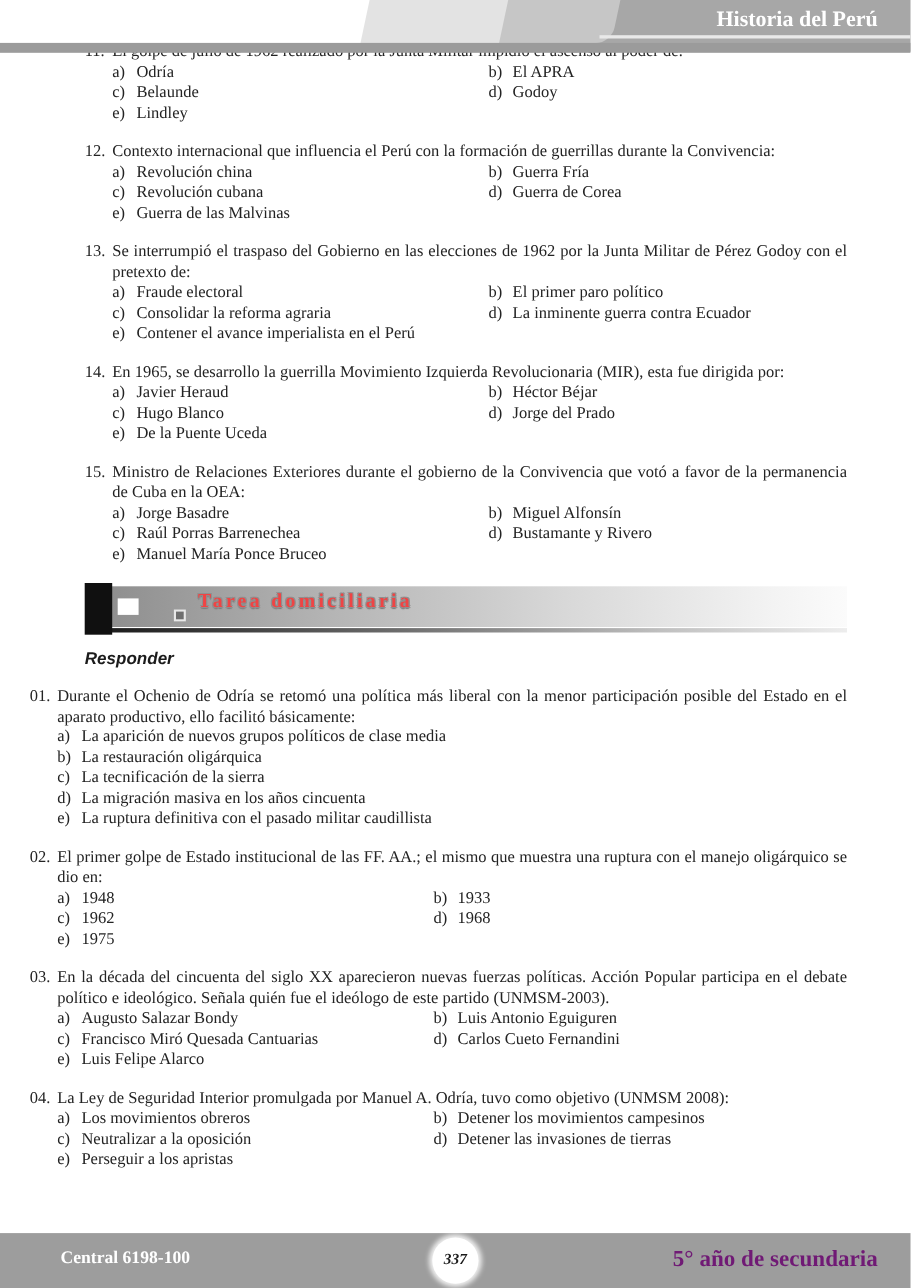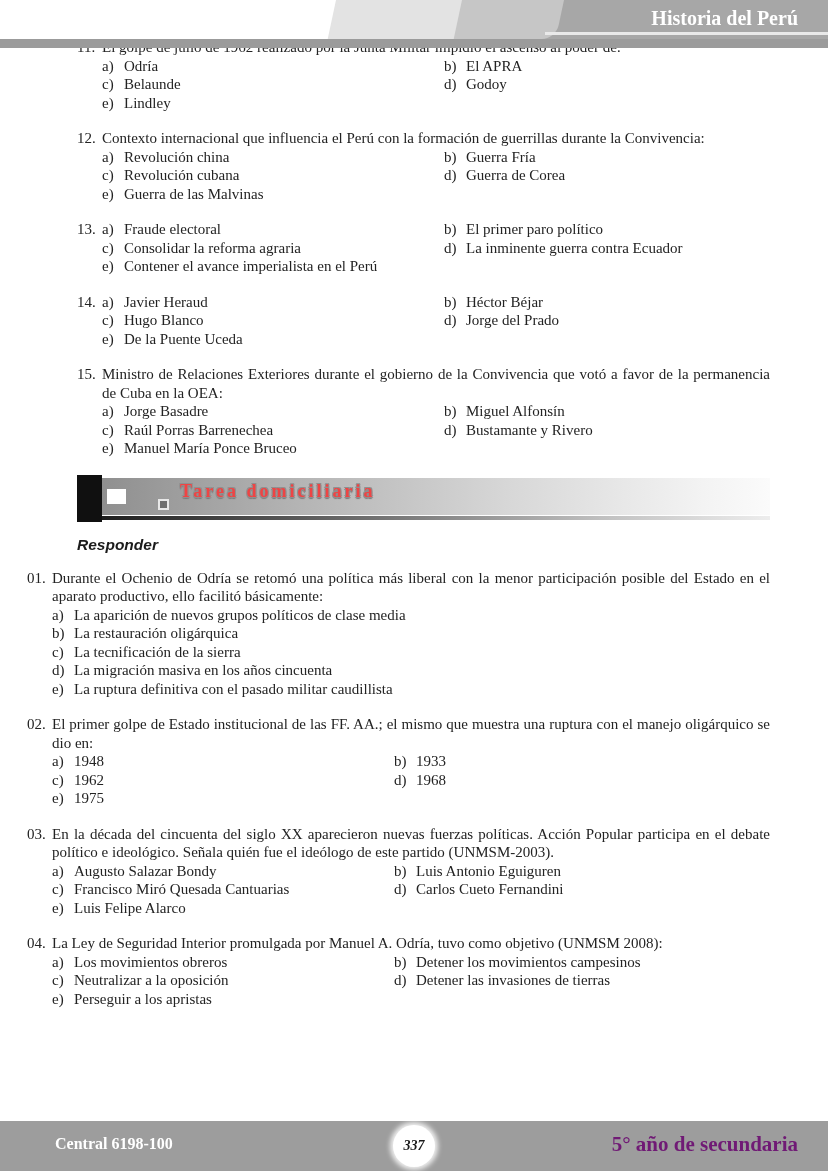--- a/index.html
+++ b/index.html
@@ -130,20 +130,21 @@
               <div class="option">
                 <span class="letter">e)</span>
                 <span class="otext">Guerra de las Malvinas</span>
               </div>
             </div>
           </div>
         </div>
         <div class="question">
           <div class="qnum">13.</div>
           <div class="qbody">
+            <div class="stem">Se interrumpió el traspaso del Gobierno en las elecciones de 1962 por la Junta Militar de Pérez Godoy con el pretexto de:</div>
             <div class="options cols-2">
               <div class="option">
                 <span class="letter">a)</span>
                 <span class="otext">Fraude electoral</span>
               </div>
               <div class="option">
                 <span class="letter">b)</span>
                 <span class="otext">El primer paro político</span>
               </div>
               <div class="option">
@@ -157,20 +158,21 @@
               <div class="option">
                 <span class="letter">e)</span>
                 <span class="otext">Contener el avance imperialista en el Perú</span>
               </div>
             </div>
           </div>
         </div>
         <div class="question">
           <div class="qnum">14.</div>
           <div class="qbody">
+            <div class="stem">En 1965, se desarrollo la guerrilla Movimiento Izquierda Revolucionaria (MIR), esta fue dirigida por:</div>
             <div class="options cols-2">
               <div class="option">
                 <span class="letter">a)</span>
                 <span class="otext">Javier Heraud</span>
               </div>
               <div class="option">
                 <span class="letter">b)</span>
                 <span class="otext">Héctor Béjar</span>
               </div>
               <div class="option">

